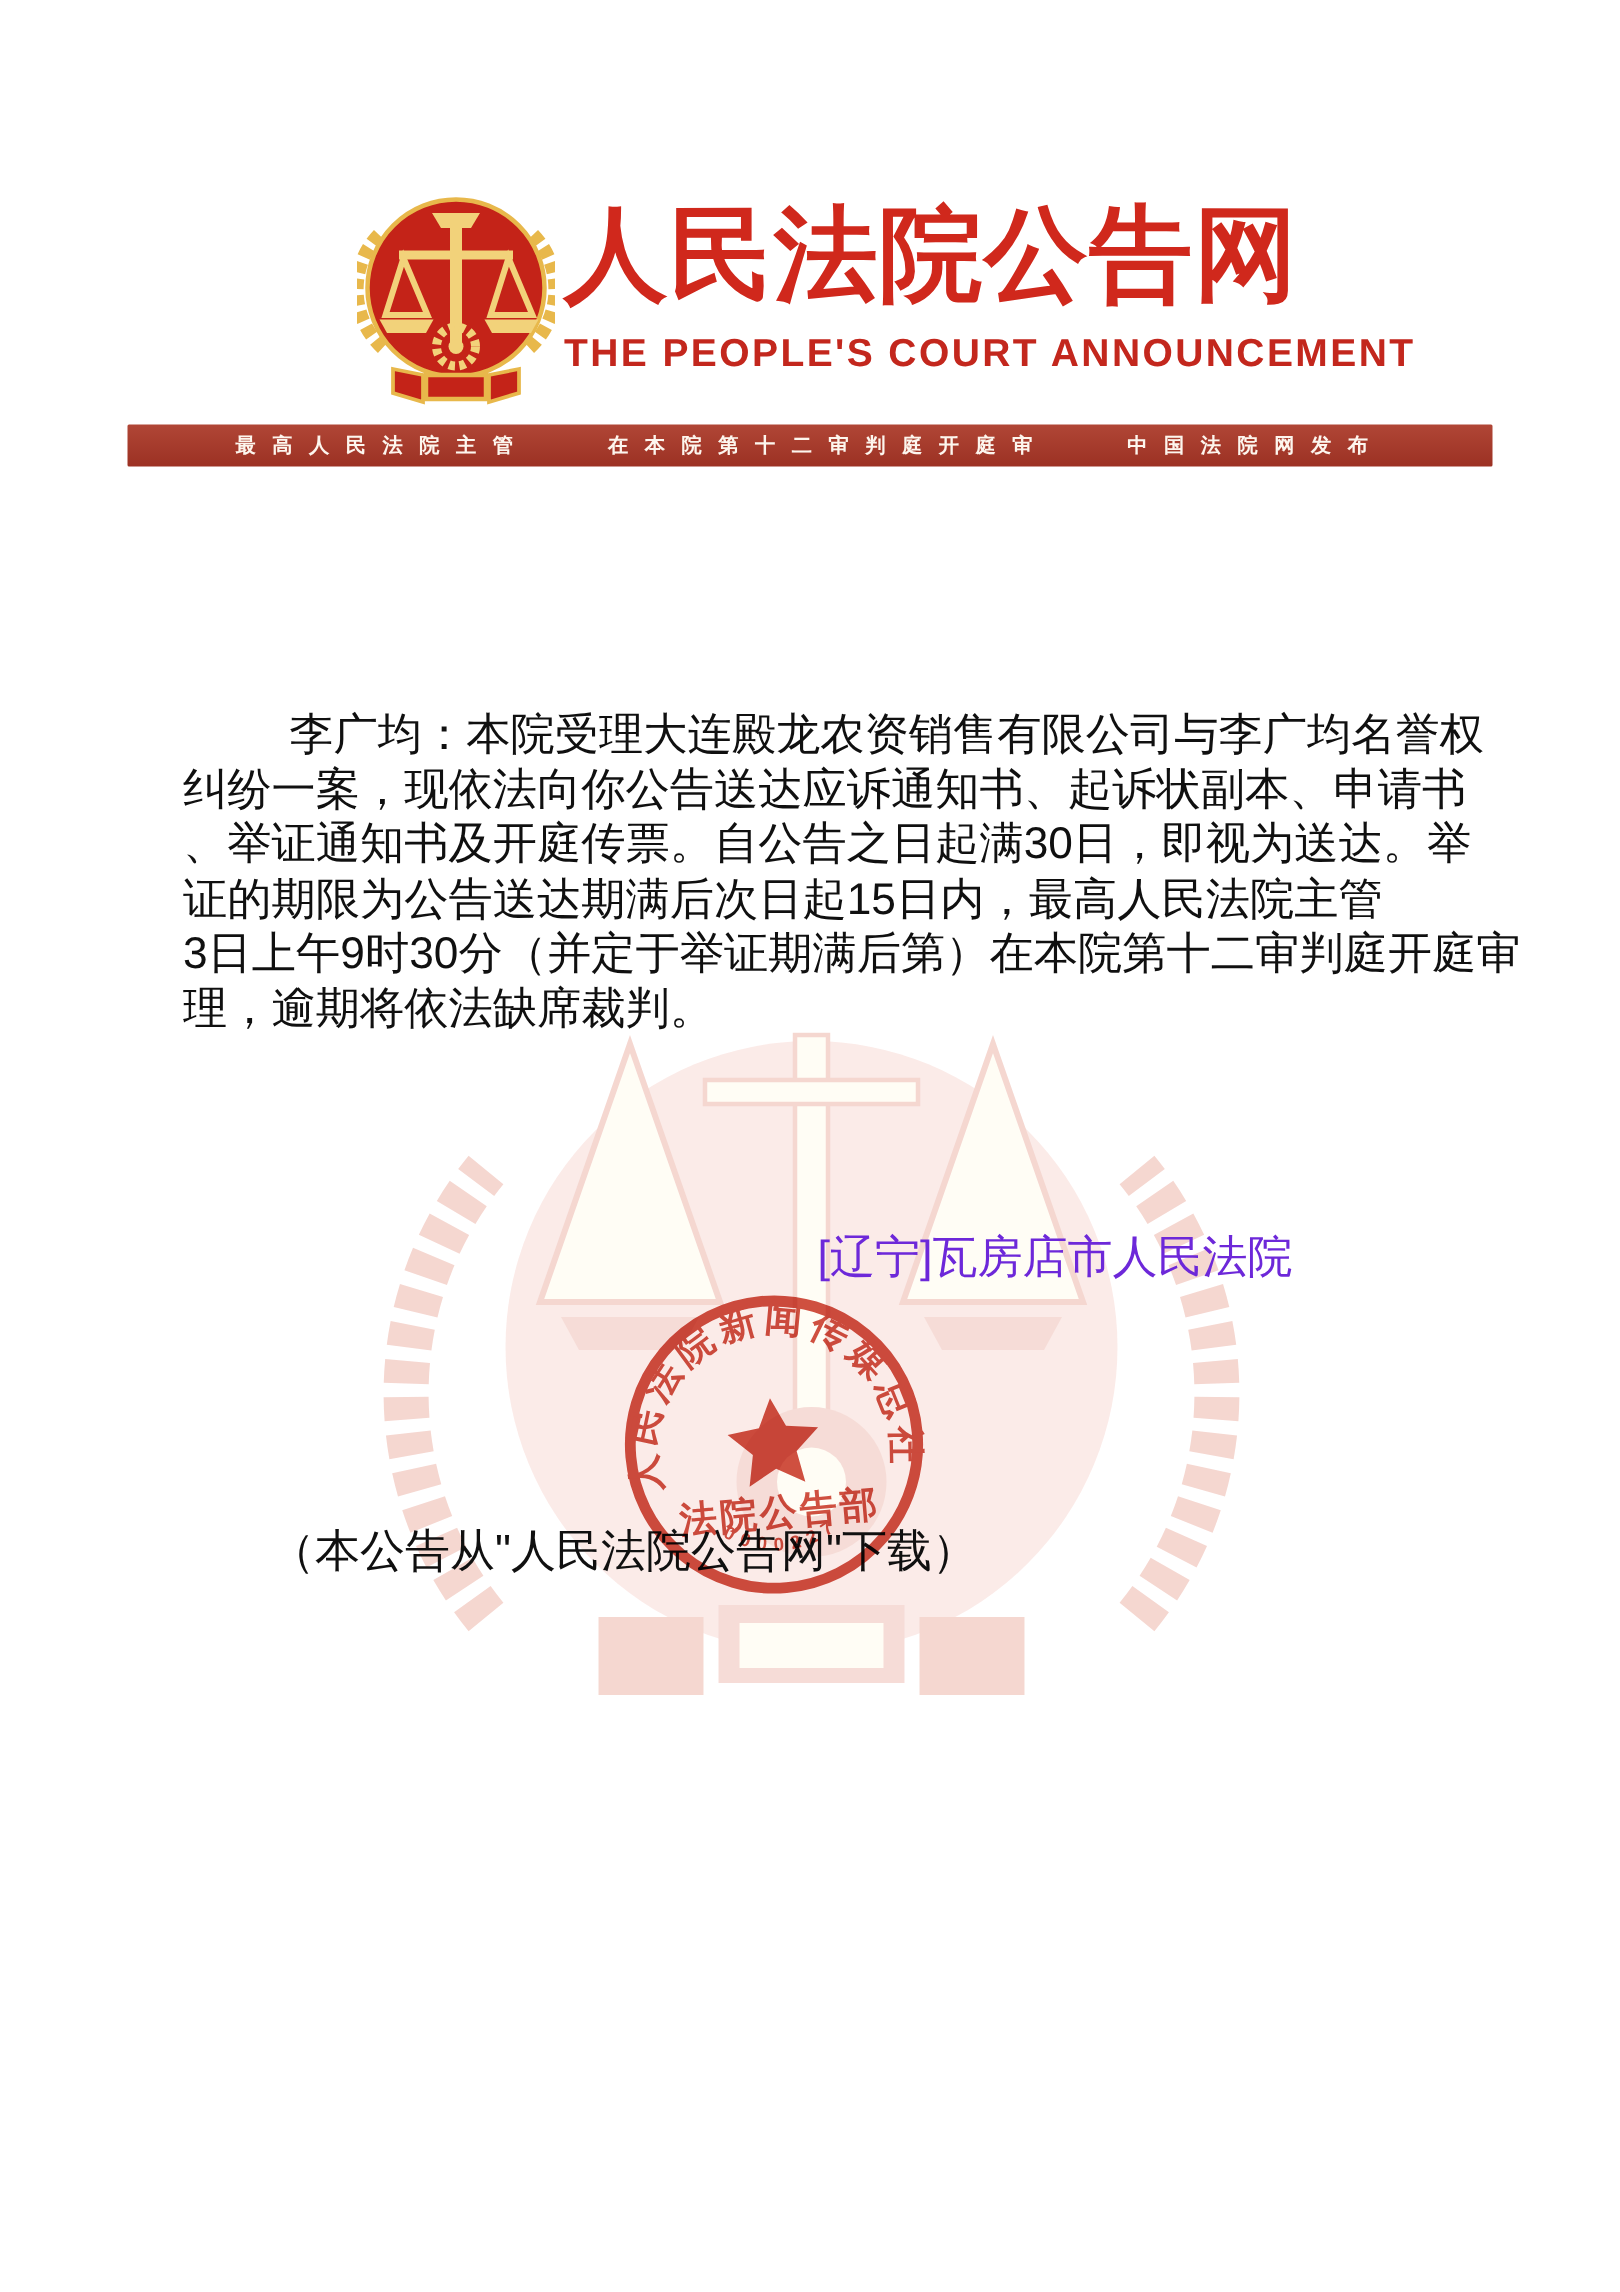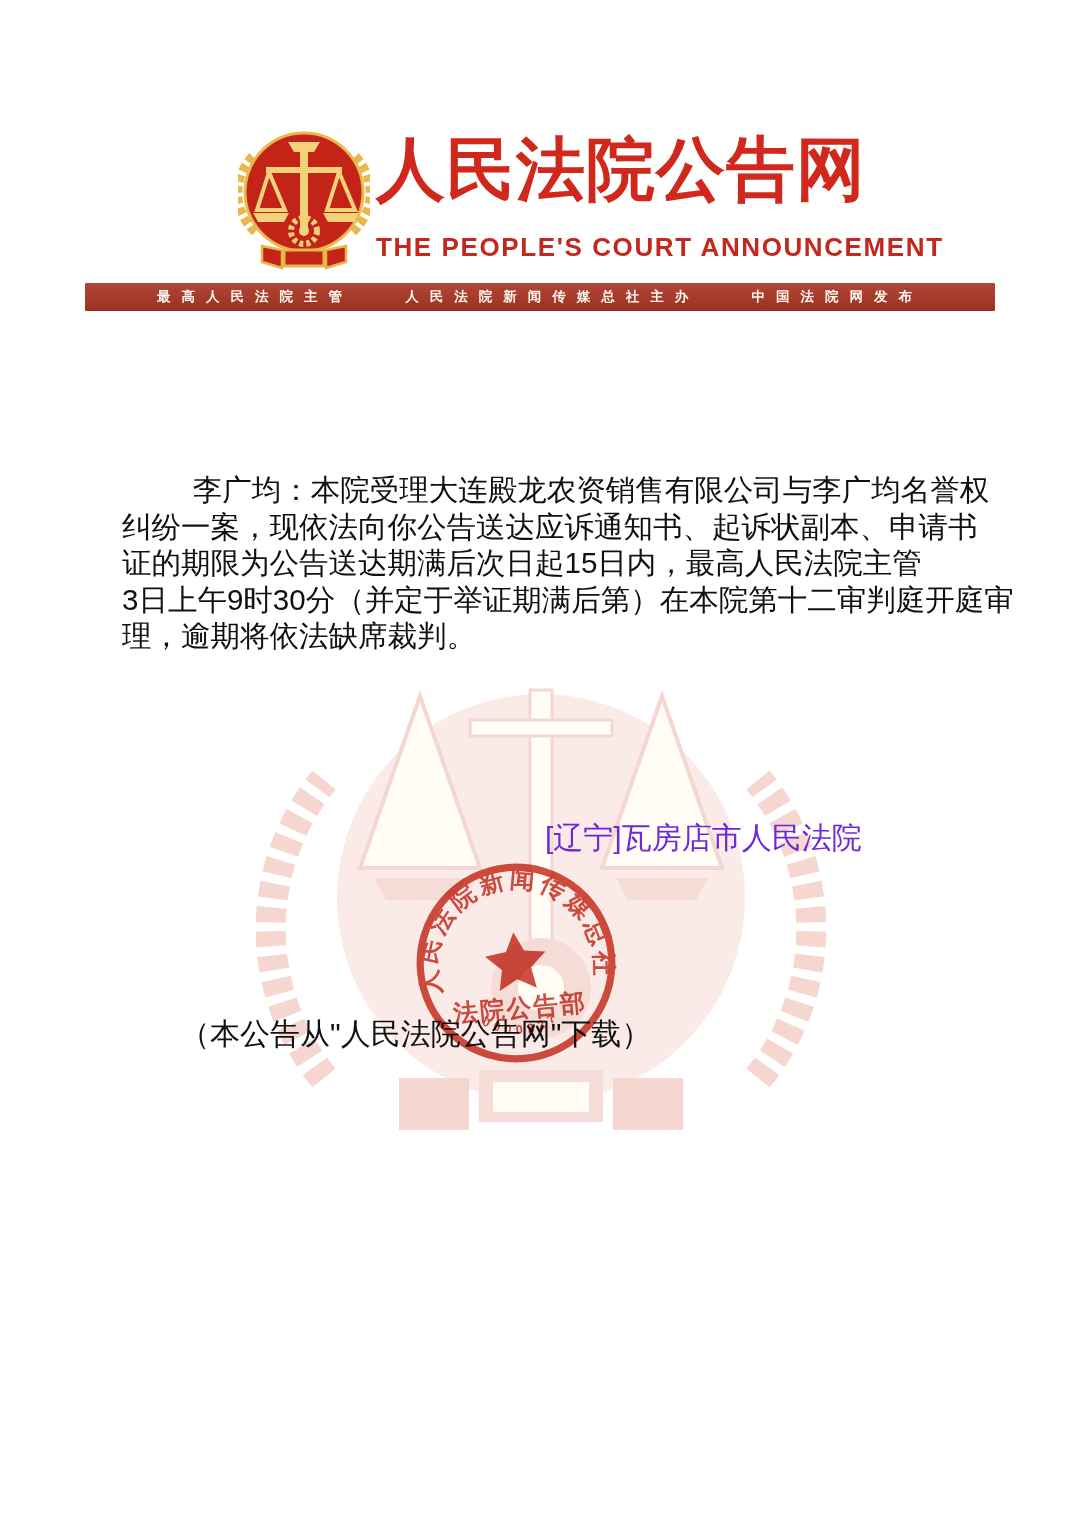--- a/index.html
+++ b/index.html
@@ -16,21 +16,21 @@
     z-index:0;pointer-events:none;opacity:.9;
   }
   
   .logo{position:absolute;left:238px;top:128px;width:132px;height:142px;z-index:2;}
   .masthead-text{position:absolute;left:376px;top:134px;z-index:2;}
   .site-title{
     font-size:69px;line-height:1.05;font-weight:900;
     color:#d0281c;letter-spacing:1px;white-space:nowrap;
   }
   .site-subtitle{
-    margin-top:26px;font-size:26px;font-weight:bold;
+    margin-top:14px;font-size:26px;font-weight:bold;
     color:#c3271d;letter-spacing:1.6px;white-space:nowrap;
   }
   
   .banner{
     position:absolute;left:85px;top:283px;width:910px;height:28px;
     background:linear-gradient(#b04636,#9c3123);
     display:flex;align-items:center;justify-content:space-between;
     box-sizing:border-box;padding:0 72px;
     z-index:2;border-radius:1px;
   }
@@ -106,28 +106,29 @@
     <path d="M 108,118 l -20,4 v 18 l 20,-6 Z" fill="#c42318" stroke="#e8b84b" stroke-width="2.5"></path>
   </svg>
 
   <div class="masthead-text">
     <div class="site-title">人民法院公告网</div>
     <div class="site-subtitle">THE PEOPLE'S COURT ANNOUNCEMENT</div>
   </div>
 
   <div class="banner">
     <span>最高人民法院主管</span>
-    <span>人民法院新闻传媒总社主办</span>
+    <span>在本院第十二审判庭开庭审</span>
     <span>中国法院网发布</span>
   </div>
 
 
   <div class="doc-body">
     <div class="line first">李广均：本院受理大连殿龙农资销售有限公司与李广均名誉权</div>
     <div class="line">纠纷一案，现依法向你公告送达应诉通知书、起诉状副本、申请书</div>
+    <div class="line">、举证通知书及开庭传票。自公告之日起满30日，即视为送达。举</div>
     <div class="line">证的期限为公告送达期满后次日起15日内，最高人民法院主管</div>
     <div class="line">3日上午9时30分（并定于举证期满后第）在本院第十二审判庭开庭审</div>
     <div class="line">理，逾期将依法缺席裁判。</div>
   </div>
 
   <div class="signature">[辽宁]瓦房店市人民法院</div>
 
   <div class="footer-note n2">（本公告从"人民法院公告网"下载）</div>
 
   <svg class="stamp" viewBox="0 0 200 200">

